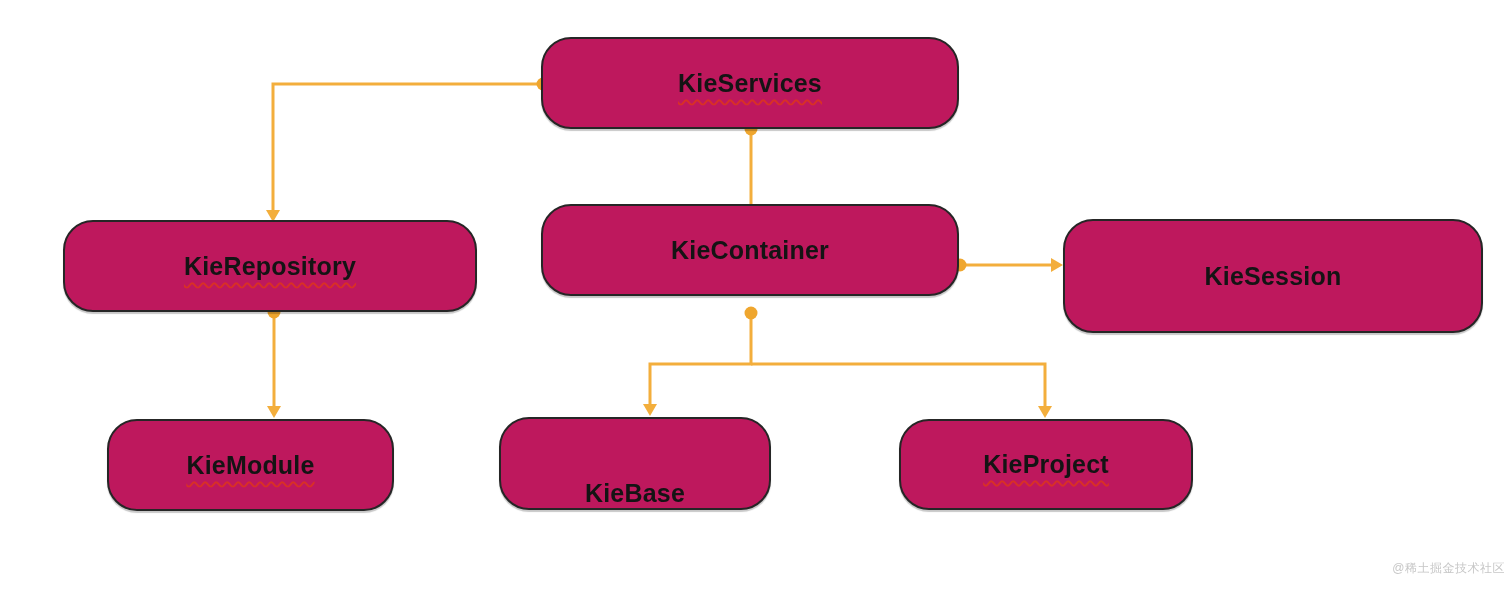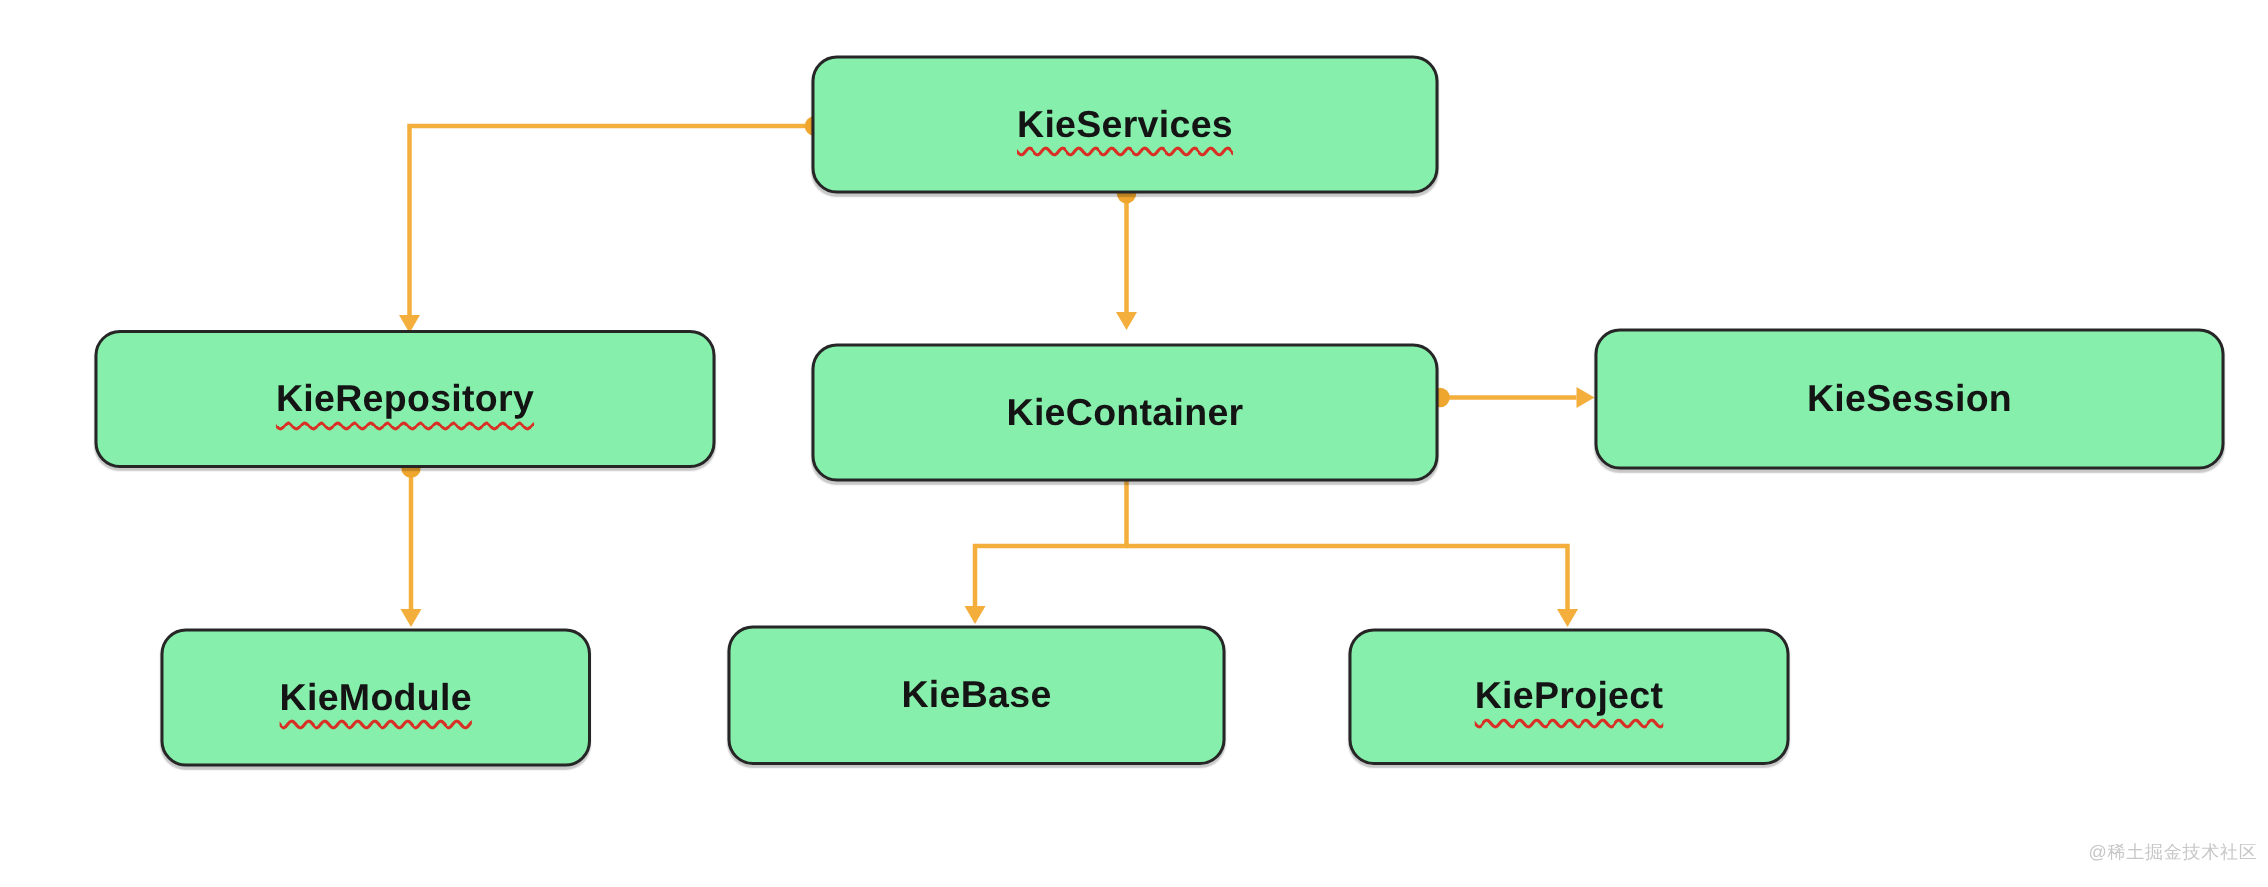--- a/index.html
+++ b/index.html
@@ -31,23 +31,23 @@
     stroke: var(--connector);
     stroke-width: 3;
     fill: none;
     stroke-linejoin: miter;
     stroke-linecap: butt;
   }
   .arrowhead { fill: var(--connector); stroke: none; }
   .edge-dot { fill: var(--connector-dot); stroke: none; }
   .node {
     position: absolute;
-    background: #86efac;
+    background: #be185d;
     border: 2.5px solid var(--box-border);
-    border-radius: 17px;
+    border-radius: 30px;
     display: flex;
     align-items: center;
     justify-content: center;
     box-shadow: 0 2px 1px rgba(0,0,0,0.22);
   }
   .node .label {
     font-size: 25px;
     font-weight: 700;
     color: var(--text);
     white-space: nowrap;
@@ -114,33 +114,33 @@
   </svg>
 
   <div class="node" style="left:541px; top:37px; width:418px; height:92px;">
     <span class="label misspelled">KieServices</span>
   </div>
 
   <div class="node" style="left:63px; top:220px; width:414px; height:92px;">
     <span class="label misspelled">KieRepository</span>
   </div>
 
-  <div class="node" style="left:541px; top:229px; width:418px; height:92px;">
+  <div class="node" style="left:541px; top:204px; width:418px; height:92px;">
     <span class="label">KieContainer</span>
   </div>
 
-  <div class="node" style="left:1063px; top:219px; width:420px; height:94px;">
+  <div class="node" style="left:1063px; top:219px; width:420px; height:114px;">
     <span class="label">KieSession</span>
   </div>
 
   <div class="node" style="left:107px; top:419px; width:287px; height:92px;">
     <span class="label misspelled">KieModule</span>
   </div>
 
-  <div class="node" style="left:485px; top:417px; width:332px; height:93px;">
+  <div class="node" style="left:499px; top:417px; width:272px; height:93px;align-items:flex-end;">
     <span class="label">KieBase</span>
   </div>
 
   <div class="node" style="left:899px; top:419px; width:294px; height:91px;">
     <span class="label misspelled">KieProject</span>
   </div>
 
   <div class="watermark">@稀土掘金技术社区</div>
 
 </div>

